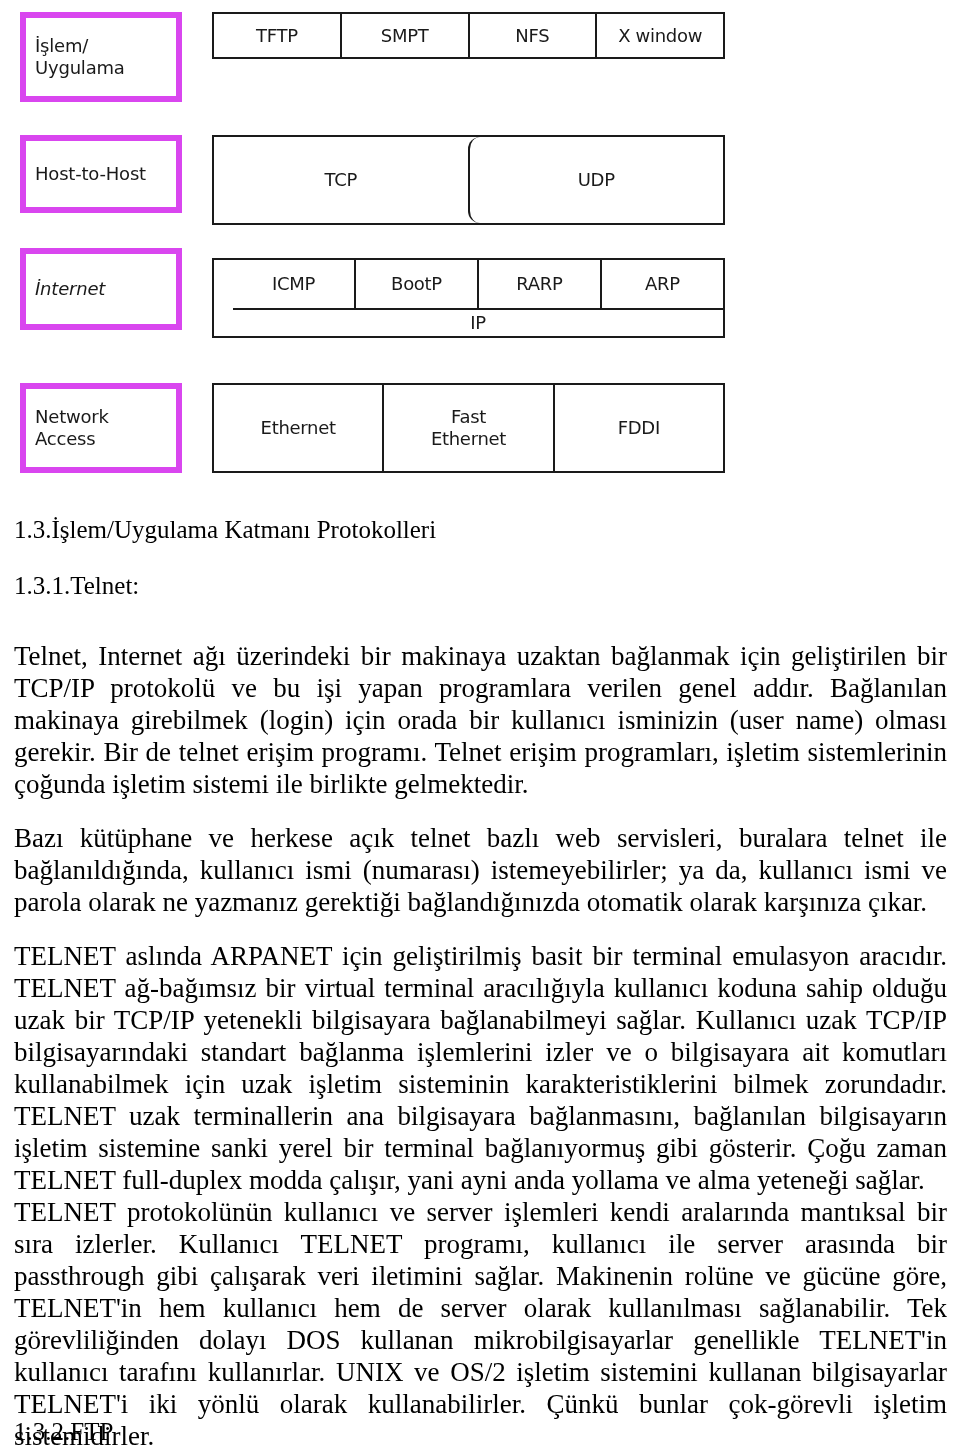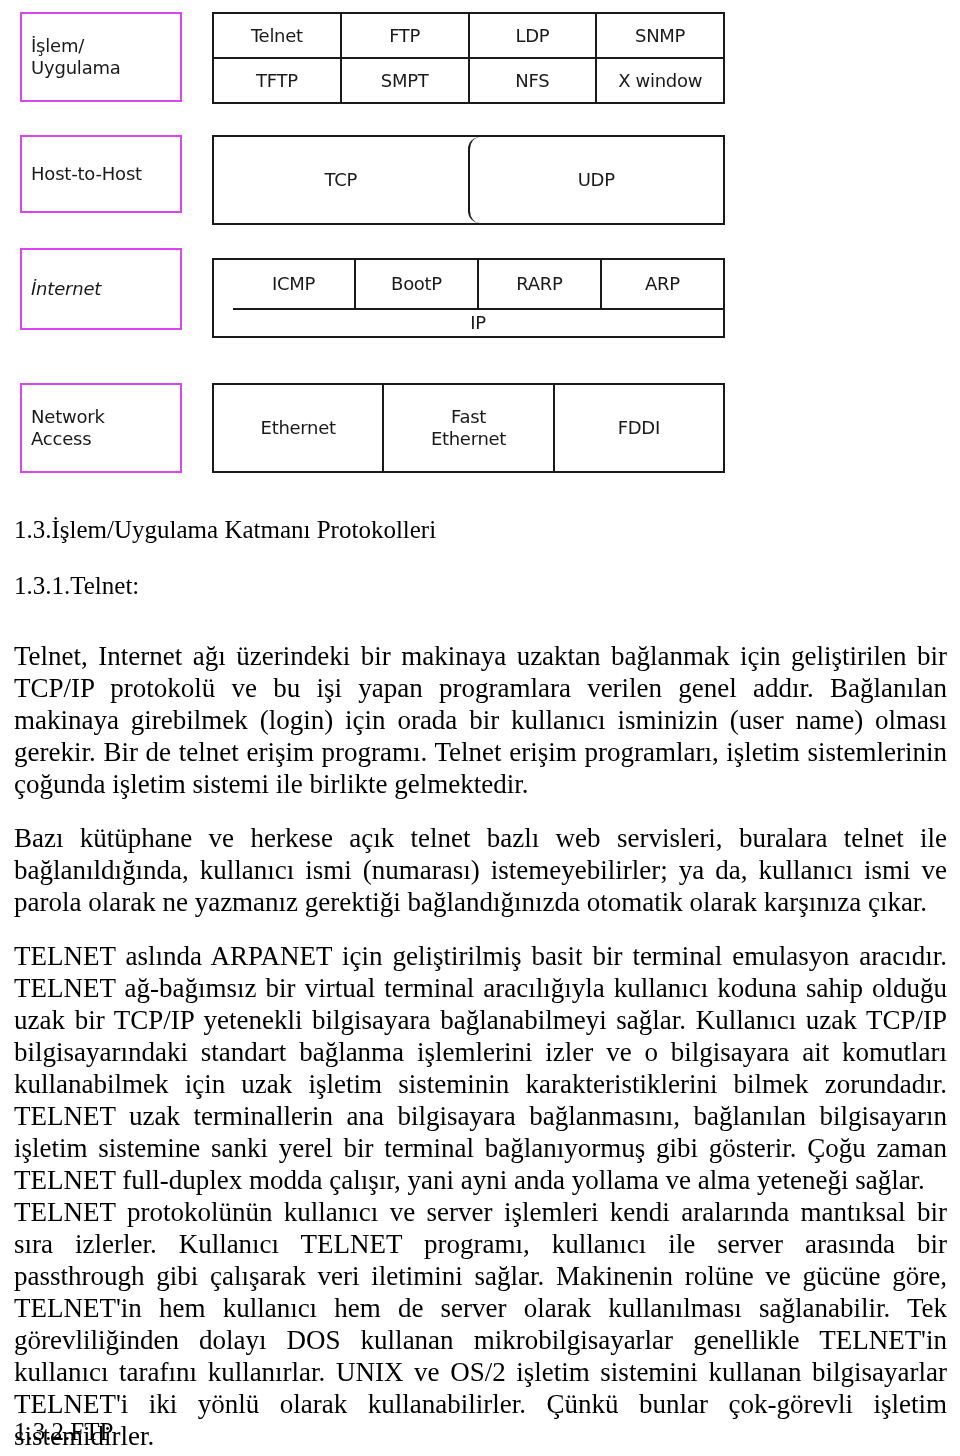--- a/index.html
+++ b/index.html
@@ -26,21 +26,21 @@
   }
   .dgrow {
     position: absolute;
     left: 0;
     width: 960px;
   }
   .layer-label {
     position: absolute;
     left: 20px;
     width: 162px;
-    border: 2px solid #d946ef;
+    border: 6px solid #d946ef;
     box-sizing: border-box;
     background: #fff;
     display: flex;
     align-items: center;
     justify-content: flex-start;
     padding-left: 9px;
     font-family: "DejaVu Sans", "Liberation Sans", sans-serif;
     font-size: 18px;
     line-height: 1.25;
     letter-spacing: -0.2px;
@@ -128,26 +128,20 @@
 </head>
 <body>
 
 <div class="diagram">
 
   <div class="dgrow" id="row-app">
     <div class="layer-label">İşlem/
 Uygulama</div>
     <div class="proto-table">
       <div class="proto-rowline">
-        <div class="cell">Telnet</div>
-        <div class="cell">FTP</div>
-        <div class="cell">LDP</div>
-        <div class="cell">SNMP</div>
-      </div>
-      <div class="proto-rowline">
         <div class="cell">TFTP</div>
         <div class="cell">SMPT</div>
         <div class="cell">NFS</div>
         <div class="cell">X window</div>
       </div>
     </div>
   </div>
 
   <div class="dgrow" id="row-host">
     <div class="layer-label">Host-to-Host</div>

